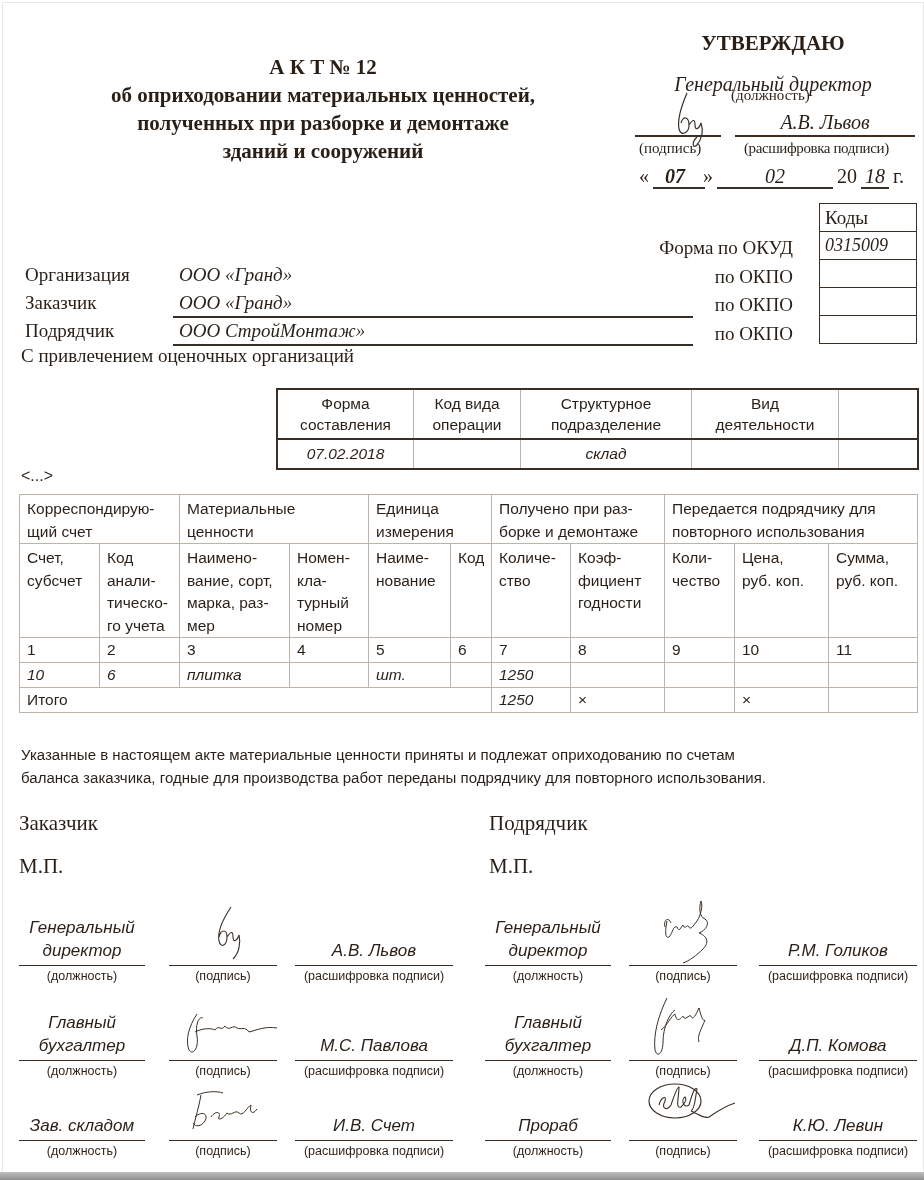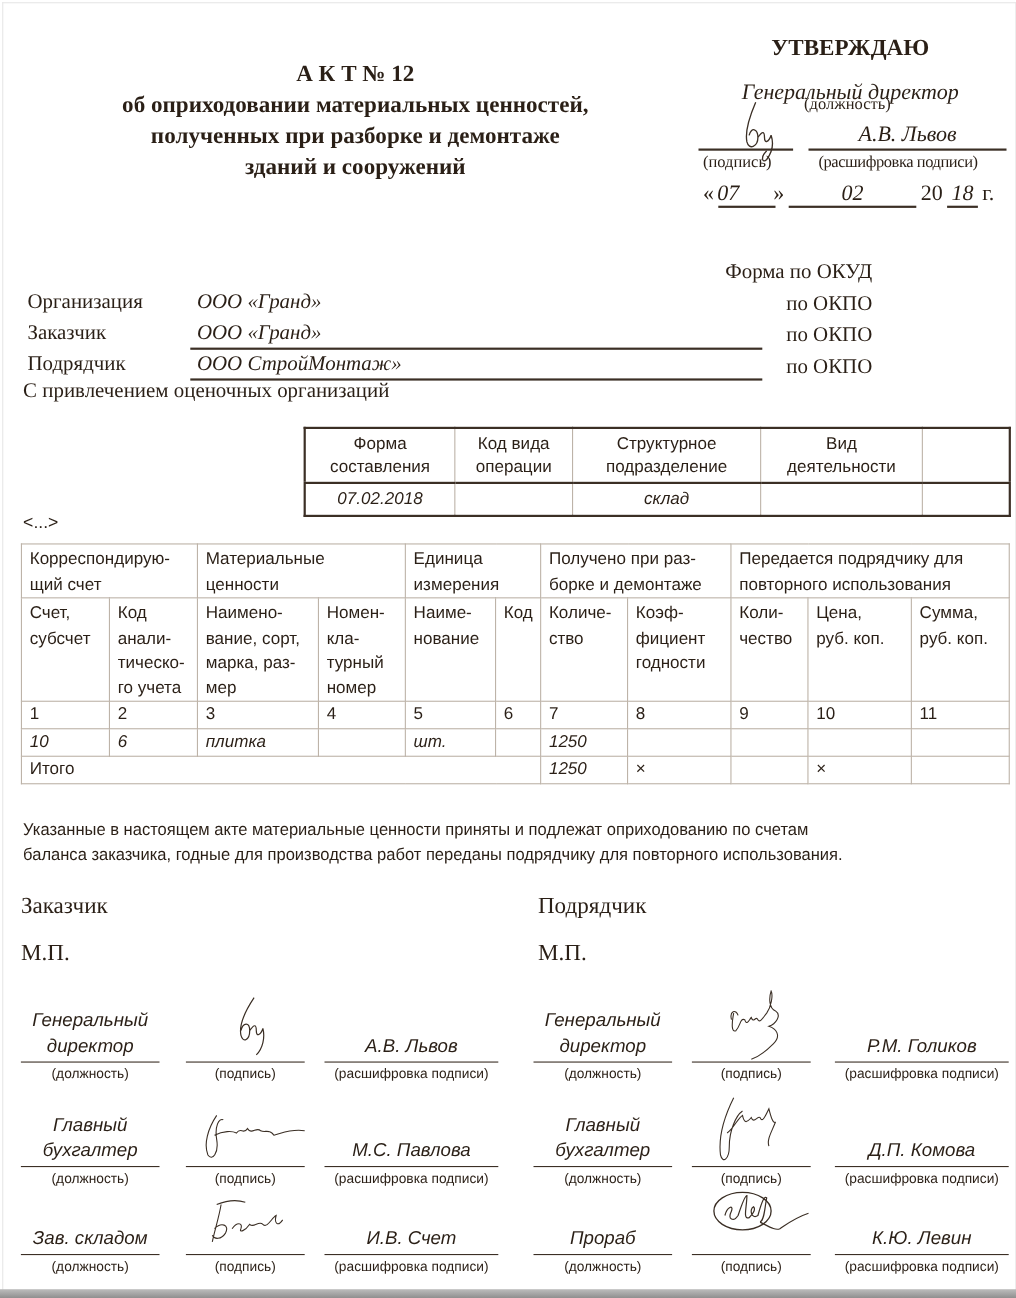--- a/index.html
+++ b/index.html
@@ -98,31 +98,38 @@
       <svg width="60" height="60" viewBox="0 0 60 60">
           <path d="M28 4 C22 18, 18 30, 20 40 C22 48, 30 44, 30 36 C30 28, 24 26, 22 34 M30 36 C34 30, 36 30, 36 36 C36 42, 40 40, 42 34 M42 34 C44 40, 44 48, 38 56 C34 60, 32 54, 38 48" fill="none" stroke="#3b2f25" stroke-width="1.2"></path>
         </svg>
     </div>
     <div class="line" style="left:12px; top:132px; width:86px;"></div>
     <div class="name" style="left:112px; top:108px; width:180px;">А.В. Львов</div>
     <div class="line" style="left:112px; top:132px; width:180px;"></div>
     <div class="cap" style="left:16px; top:137px;">(подпись)</div>
     <div class="cap" style="left:121px; top:137px; letter-spacing:-0.4px;">(расшифровка подписи)</div>
     <div class="date-txt" style="left:16px; top:162px;">«</div>
-    <div class="date-val" style="left:13px; top:162px; width:52px;">07</div>
+    <div class="date-val" style="left:26px; top:162px; width:52px;font-weight:bold;">07</div>
     <div class="line" style="left:30px; top:184px; width:52px;"></div>
     <div class="date-txt" style="left:80px; top:162px;">»</div>
     <div class="date-val" style="left:94px; top:162px; width:116px;">02</div>
     <div class="line" style="left:94px; top:184px; width:116px;"></div>
     <div class="date-txt" style="left:214px; top:162px;">20</div>
     <div class="date-val" style="left:238px; top:162px; width:28px;">18</div>
     <div class="line" style="left:238px; top:184px; width:28px;"></div>
     <div class="date-txt" style="left:270px; top:162px;">г.</div>
   </div>
 
+  <div class="codes">
+    <div class="c">Коды</div>
+    <div class="c italic">0315009</div>
+    <div class="c"></div>
+    <div class="c"></div>
+    <div class="c"></div>
+  </div>
   <div class="codes-labels">
     <div>Форма по ОКУД</div>
     <div>по ОКПО</div>
     <div>по ОКПО</div>
     <div>по ОКПО</div>
   </div>
 
   <div class="party" style="top:258px;">Организация</div>
   <div class="party-val" style="top:258px;">ООО «Гранд»</div>
   <div class="party" style="top:286px;">Заказчик</div>

